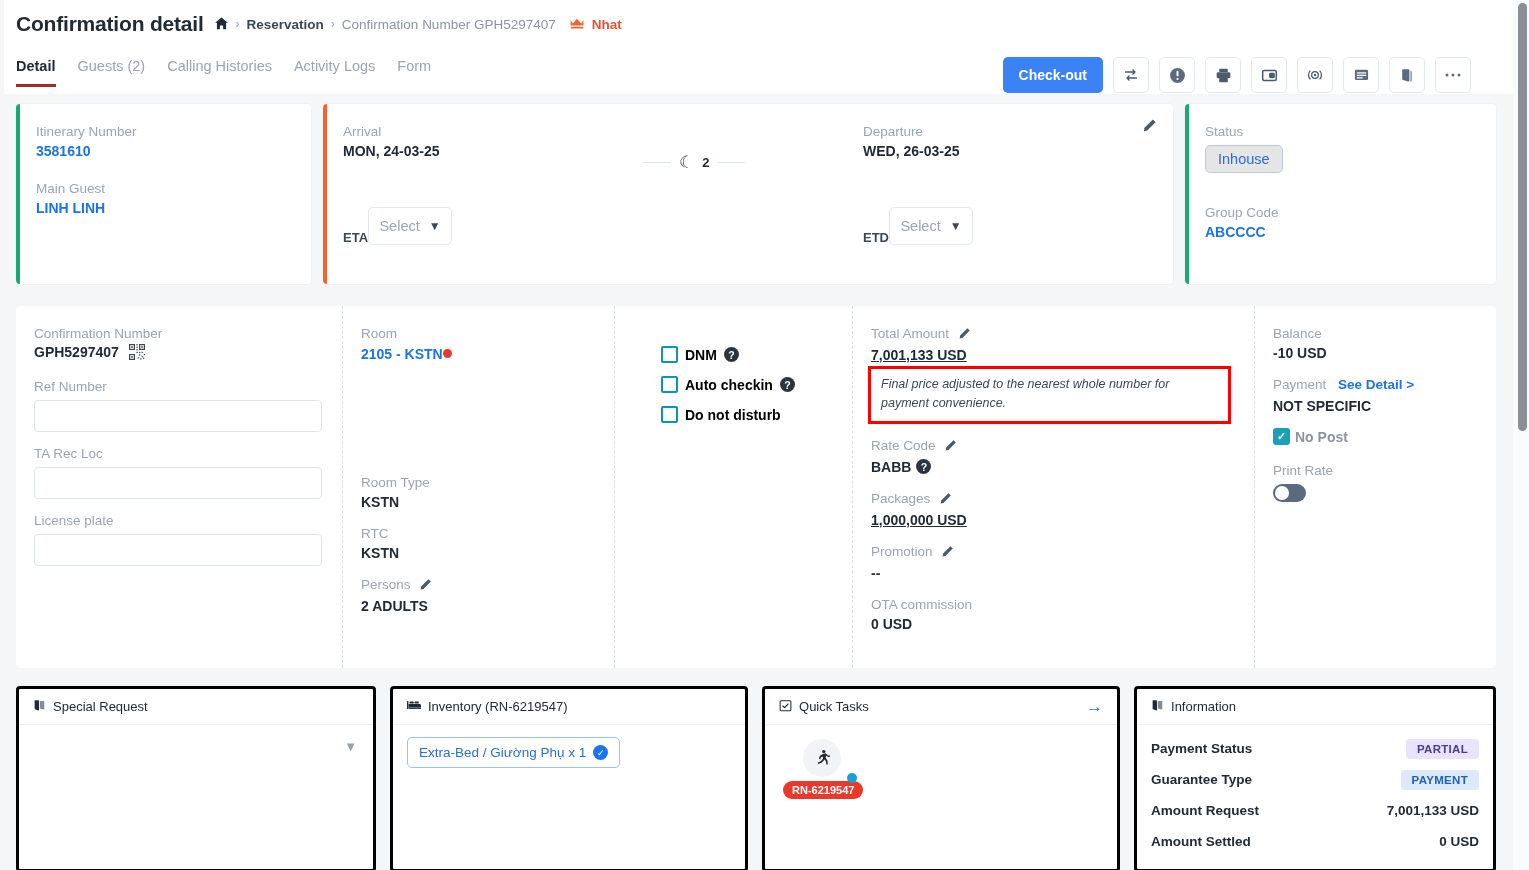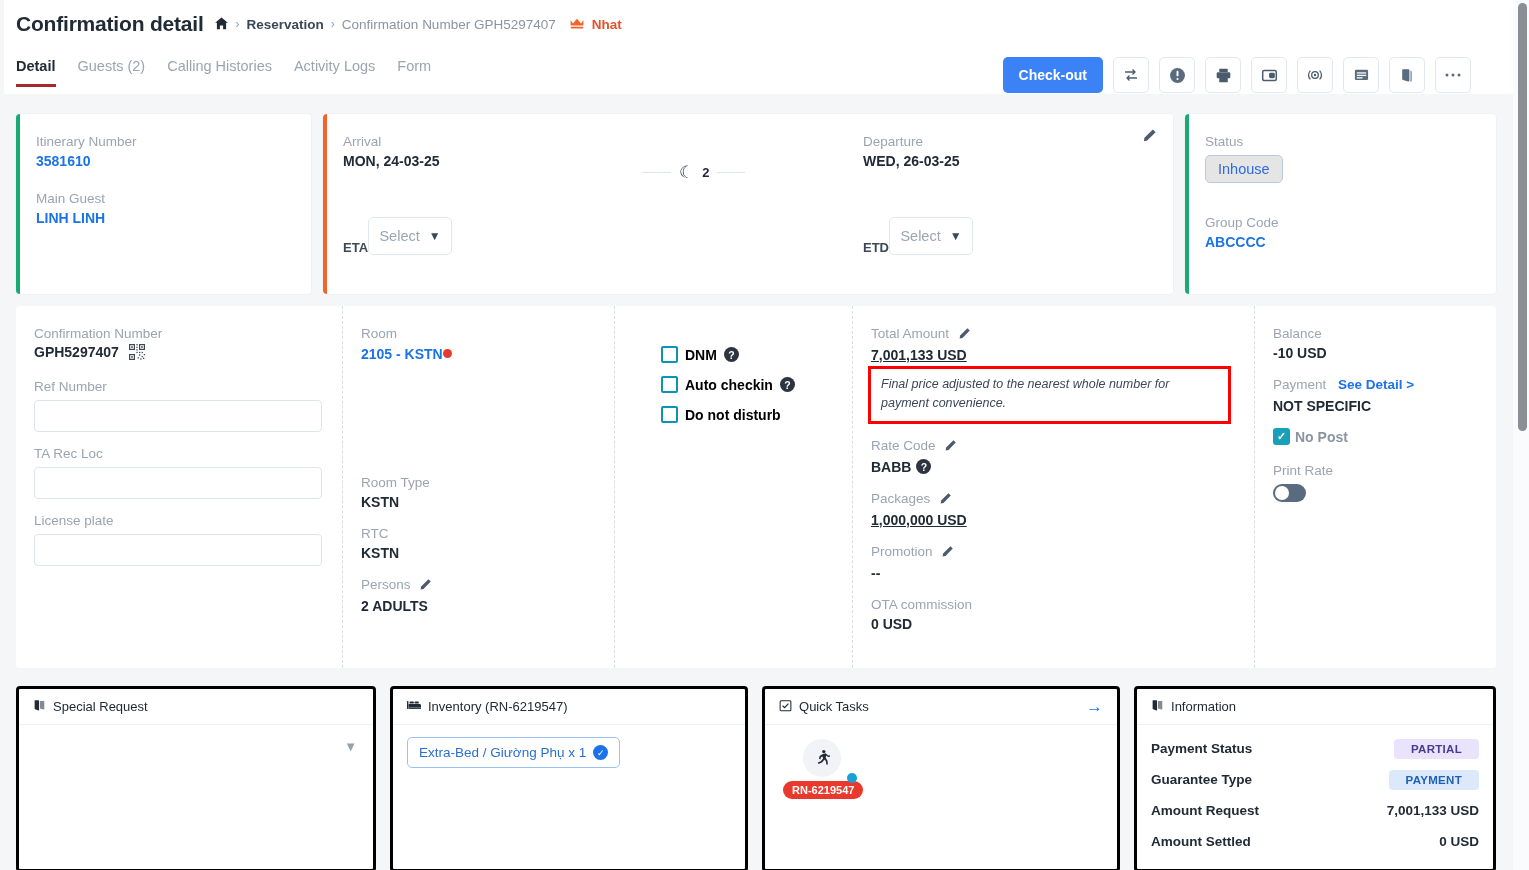--- a/index.html
+++ b/index.html
@@ -56,21 +56,21 @@
     border: none; border-radius: 5px; height: 36px; padding: 0 16px; cursor: pointer;
   }
   .icon-btn {
     width: 36px; height: 36px; border: 1px solid #e3e8ee; background: #fff;
     border-radius: 5px; display: flex; align-items: center; justify-content: center;
     cursor: pointer; color: #6b7a8d;
   }
   .icon-btn svg { display: block; }
 
   
-  .strip { position: absolute; left: 16px; top: 114px; width: 1480px; height: 180px; display: flex; gap: 12px; }
+  .strip { position: absolute; left: 16px; top: 104px; width: 1480px; height: 180px; display: flex; gap: 12px; }
   .card {
     background: #fff; border-radius: 4px; position: relative; overflow: hidden;
     box-shadow: 0 0 0 1px rgba(0,0,0,0.02);
   }
   .accent { position: absolute; left: 0; top: 0; bottom: 0; width: 4px; }
   .card-a { width: 295px; }
   .card-b { width: 850px; }
   .card-c { width: 311px; }
   .field-label { color: #9aa5b1; font-size: 13.5px; }
   .field-link { color: #1a73e8; font-size: 14px; font-weight: bold; }
@@ -208,21 +208,21 @@
     position: absolute; left: 64px; top: 36px; width: 10px; height: 10px;
     border-radius: 50%; background: #1aa0d8;
   }
 
   .info-row {
     display: flex; align-items: center; justify-content: space-between;
     height: 31px; font-size: 13.5px; color: #212b36; font-weight: bold;
   }
   .tag {
     font-size: 11.5px; font-weight: bold; letter-spacing: 0.3px;
-    border-radius: 4px; padding: 4px 17px;
+    border-radius: 4px; padding: 4px 11px;
   }
   .tag-partial { background: #e9e3fb; color: #4a3b8c; }
   .tag-payment { background: #dce9fb; color: #1f5fb8; }
   .info-val { font-size: 13.5px; color: #212b36; font-weight: bold; }
 
   
   .sb-track { position: absolute; right: 0; top: 0; width: 16px; height: 870px; background: #fafbfc; }
   .sb-thumb { position: absolute; right: 2px; top: 3px; width: 9px; height: 428px; border-radius: 5px; background: #8a8f96; }
   .left-edge { position: absolute; left: 0; top: 0; width: 4px; height: 870px; background: #f4f6f8; }
 </style>

